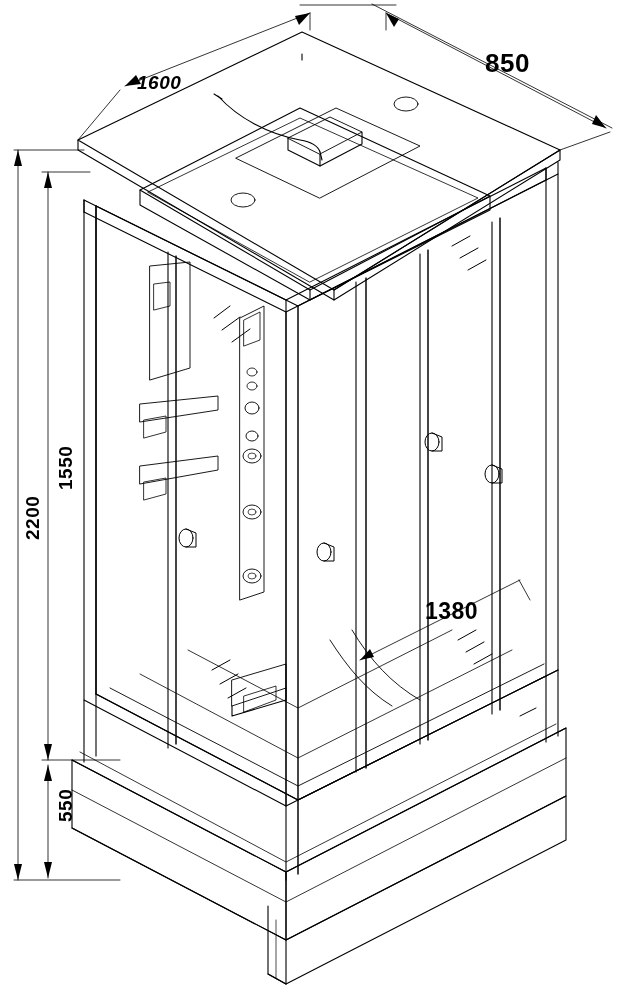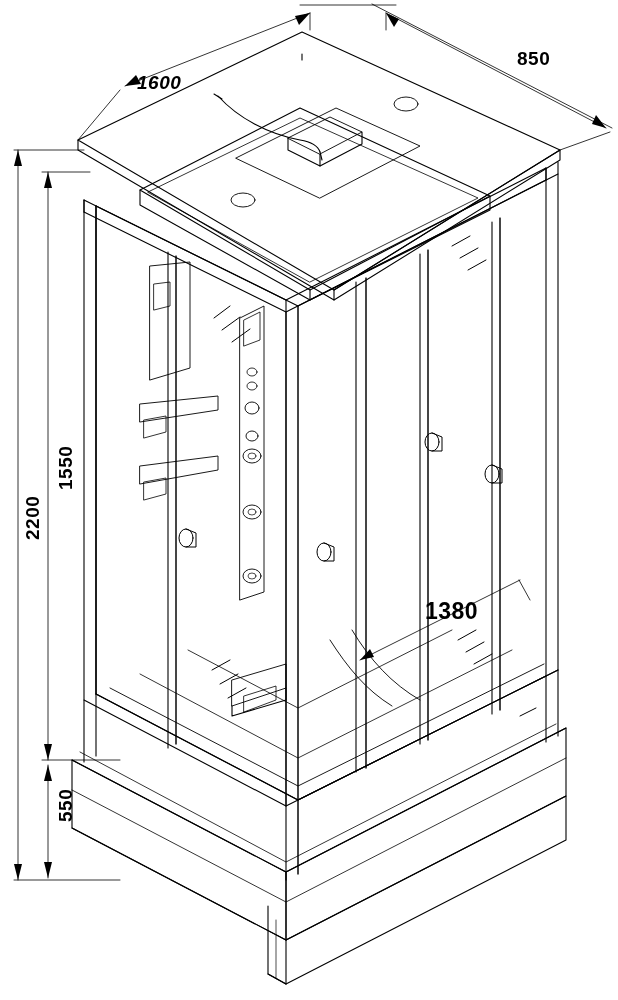--- a/index.html
+++ b/index.html
@@ -212,19 +212,19 @@
     <path d="M366 278 L366 768"></path>
     <path d="M428 250 L428 740"></path>
     <path d="M500 218 L500 710"></path>
     <path d="M96 206 L96 694"></path>
     <path d="M176 256 L176 744"></path>
   </g>
 
 </svg>
 
 <div class="dimtext" style="left:137px;top:72px;font-size:19px;font-style:italic;">1600</div>
-<div class="dimtext" style="left:485px;top:48px;font-size:19px;margin-left:32px;">850</div>
+<div class="dimtext" style="left:485px;top:48px;font-size:26px;">850</div>
 <div class="dimtext vtext" style="left:22px;top:540px;font-size:19px;transform:rotate(-90deg);">2200</div>
 <div class="dimtext vtext" style="left:55px;top:490px;font-size:19px;transform:rotate(-90deg);">1550</div>
 <div class="dimtext vtext" style="left:55px;top:822px;font-size:19px;transform:rotate(-90deg);">550</div>
 <div class="dimtext" style="left:425px;top:598px;font-size:23px;">1380</div>
 
 </div>
 
 </body></html>

